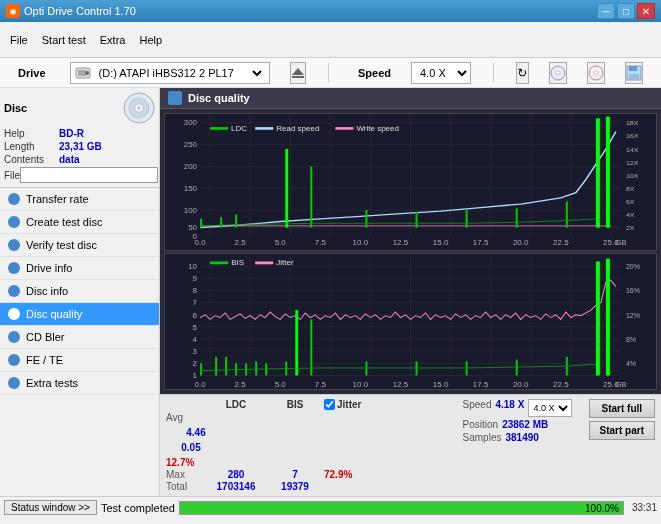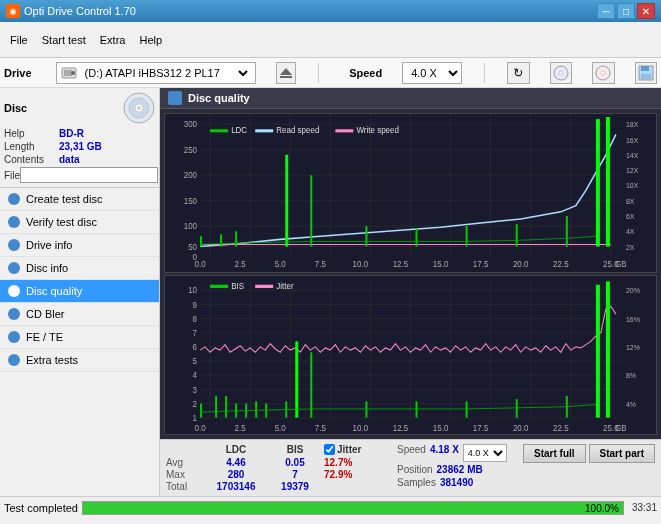--- a/index.html
+++ b/index.html
@@ -20,21 +20,21 @@
     
     .menu-bar {
       background: #f0f0f0; height: 36px; display: flex; align-items: center;
       padding: 0 4px; border-bottom: 1px solid #ccc; gap: 2px;
     }
     .menu-item { padding: 2px 6px; cursor: pointer; font-size: 11px; }
 
     
     .toolbar {
       background: #f8f8f8; height: 30px; display: flex; align-items: center;
-      padding: 0 4px; border-bottom: 1px solid #ddd; gap: 20px; justify-content: center;
+      padding: 0 18px; border-bottom: 1px solid #ddd; gap: 20px; justify-content: center;
     }
     .toolbar-label { font-size: 11px; font-weight: bold; margin-right: 4px; }
     .drive-select {
       height: 22px; background: white; border: 1px solid #aaa; padding: 0 4px;
       font-size: 11px; min-width: 200px; display: flex; align-items: center; cursor: pointer;
       position: relative;
     }
     .drive-select select { border: none; background: transparent; font-size: 11px; flex: 1; outline: none; }
     .eject-btn { width: 24px; height: 22px; background: #f0f0f0; border: 1px solid #aaa; cursor: pointer; display: flex; align-items: center; justify-content: center; }
     .speed-label { margin-left: 8px; font-size: 11px; font-weight: bold; }
@@ -214,20 +214,24 @@
         <span class="disc-row-value">data</span>
       </div>
       <div class="disc-label-row">
         <span style="width:55px;color:#333;">File</span>
         <input class="disc-label-input" type="text" value="" style="">
         <div class="disc-label-btn">✎</div>
       </div>
     </div>
 
     <div class="nav-items">
+      <div class="nav-item">
+        <div class="nav-icon-circle" style="background:#4488cc;"></div>
+        <span>Transfer rate</span>
+      </div>
       <div class="nav-item">
         <div class="nav-icon-circle" style="background:#4488cc;"></div>
         <span>Create test disc</span>
       </div>
       <div class="nav-item">
         <div class="nav-icon-circle" style="background:#4488cc;"></div>
         <span>Verify test disc</span>
       </div>
       <div class="nav-item">
         <div class="nav-icon-circle" style="background:#4488cc;"></div>
@@ -441,21 +445,21 @@
           <div style="display:flex; gap:4px; margin-bottom:2px;">
             <div style="width:36px;"></div>
             <div style="width:60px; text-align:center; font-size:10px; color:#333; font-weight:bold;">LDC</div>
             <div style="width:50px; text-align:center; font-size:10px; color:#333; font-weight:bold;">BIS</div>
             <div style="display:flex; align-items:center; gap:2px;">
               <input type="checkbox" checked="" style="width: 11px; height: 11px;">
               <span style="font-size:10px; color:#333; font-weight:bold;">Jitter</span>
             </div>
           </div>
 
-          <div style="display:flex; gap:4px; margin-bottom:1px;">
+          <div style="display:flex; gap:4px; margin-bottom:1px;flex-direction:column;">
             <div style="width:36px; font-size:10px; color:#555;">Avg</div>
             <div style="width:60px; text-align:center; font-size:10px; color:#0000cc; font-weight:bold;">4.46</div>
             <div style="width:50px; text-align:center; font-size:10px; color:#0000cc; font-weight:bold;">0.05</div>
             <div style="font-size:10px; color:#cc0000; font-weight:bold;">12.7%</div>
           </div>
 
           <div style="display:flex; gap:4px; margin-bottom:1px;">
             <div style="width:36px; font-size:10px; color:#555;">Max</div>
             <div style="width:60px; text-align:center; font-size:10px; color:#0000cc; font-weight:bold;">280</div>
             <div style="width:50px; text-align:center; font-size:10px; color:#0000cc; font-weight:bold;">7</div>
@@ -480,29 +484,30 @@
           <div style="display:flex; gap:4px; font-size:10px;">
             <span style="color:#555;">Position</span>
             <span style="color:#0000cc; font-weight:bold;">23862 MB</span>
           </div>
           <div style="display:flex; gap:4px; font-size:10px;">
             <span style="color:#555;">Samples</span>
             <span style="color:#0000cc; font-weight:bold;">381490</span>
           </div>
         </div>
 
-        <div style="display:flex; gap:3px;">
+        <div style="display:flex; flex-direction:column; gap:3px;">
           <button class="start-full-btn">Start full</button>
           <button class="start-part-btn">Start part</button>
         </div>
       </div>
     </div>
   </div>
 </div>
 
 <div class="status-bar">
+  <button class="status-btn">Status window &gt;&gt;</button>
   <span>Test completed</span>
   <div class="progress-bar-container">
     <div class="progress-bar-fill" style="width:100%;"></div>
     <span class="progress-text">100.0%</span>
   </div>
   <span class="status-time">33:31</span>
 </div>
 
 </body></html>

